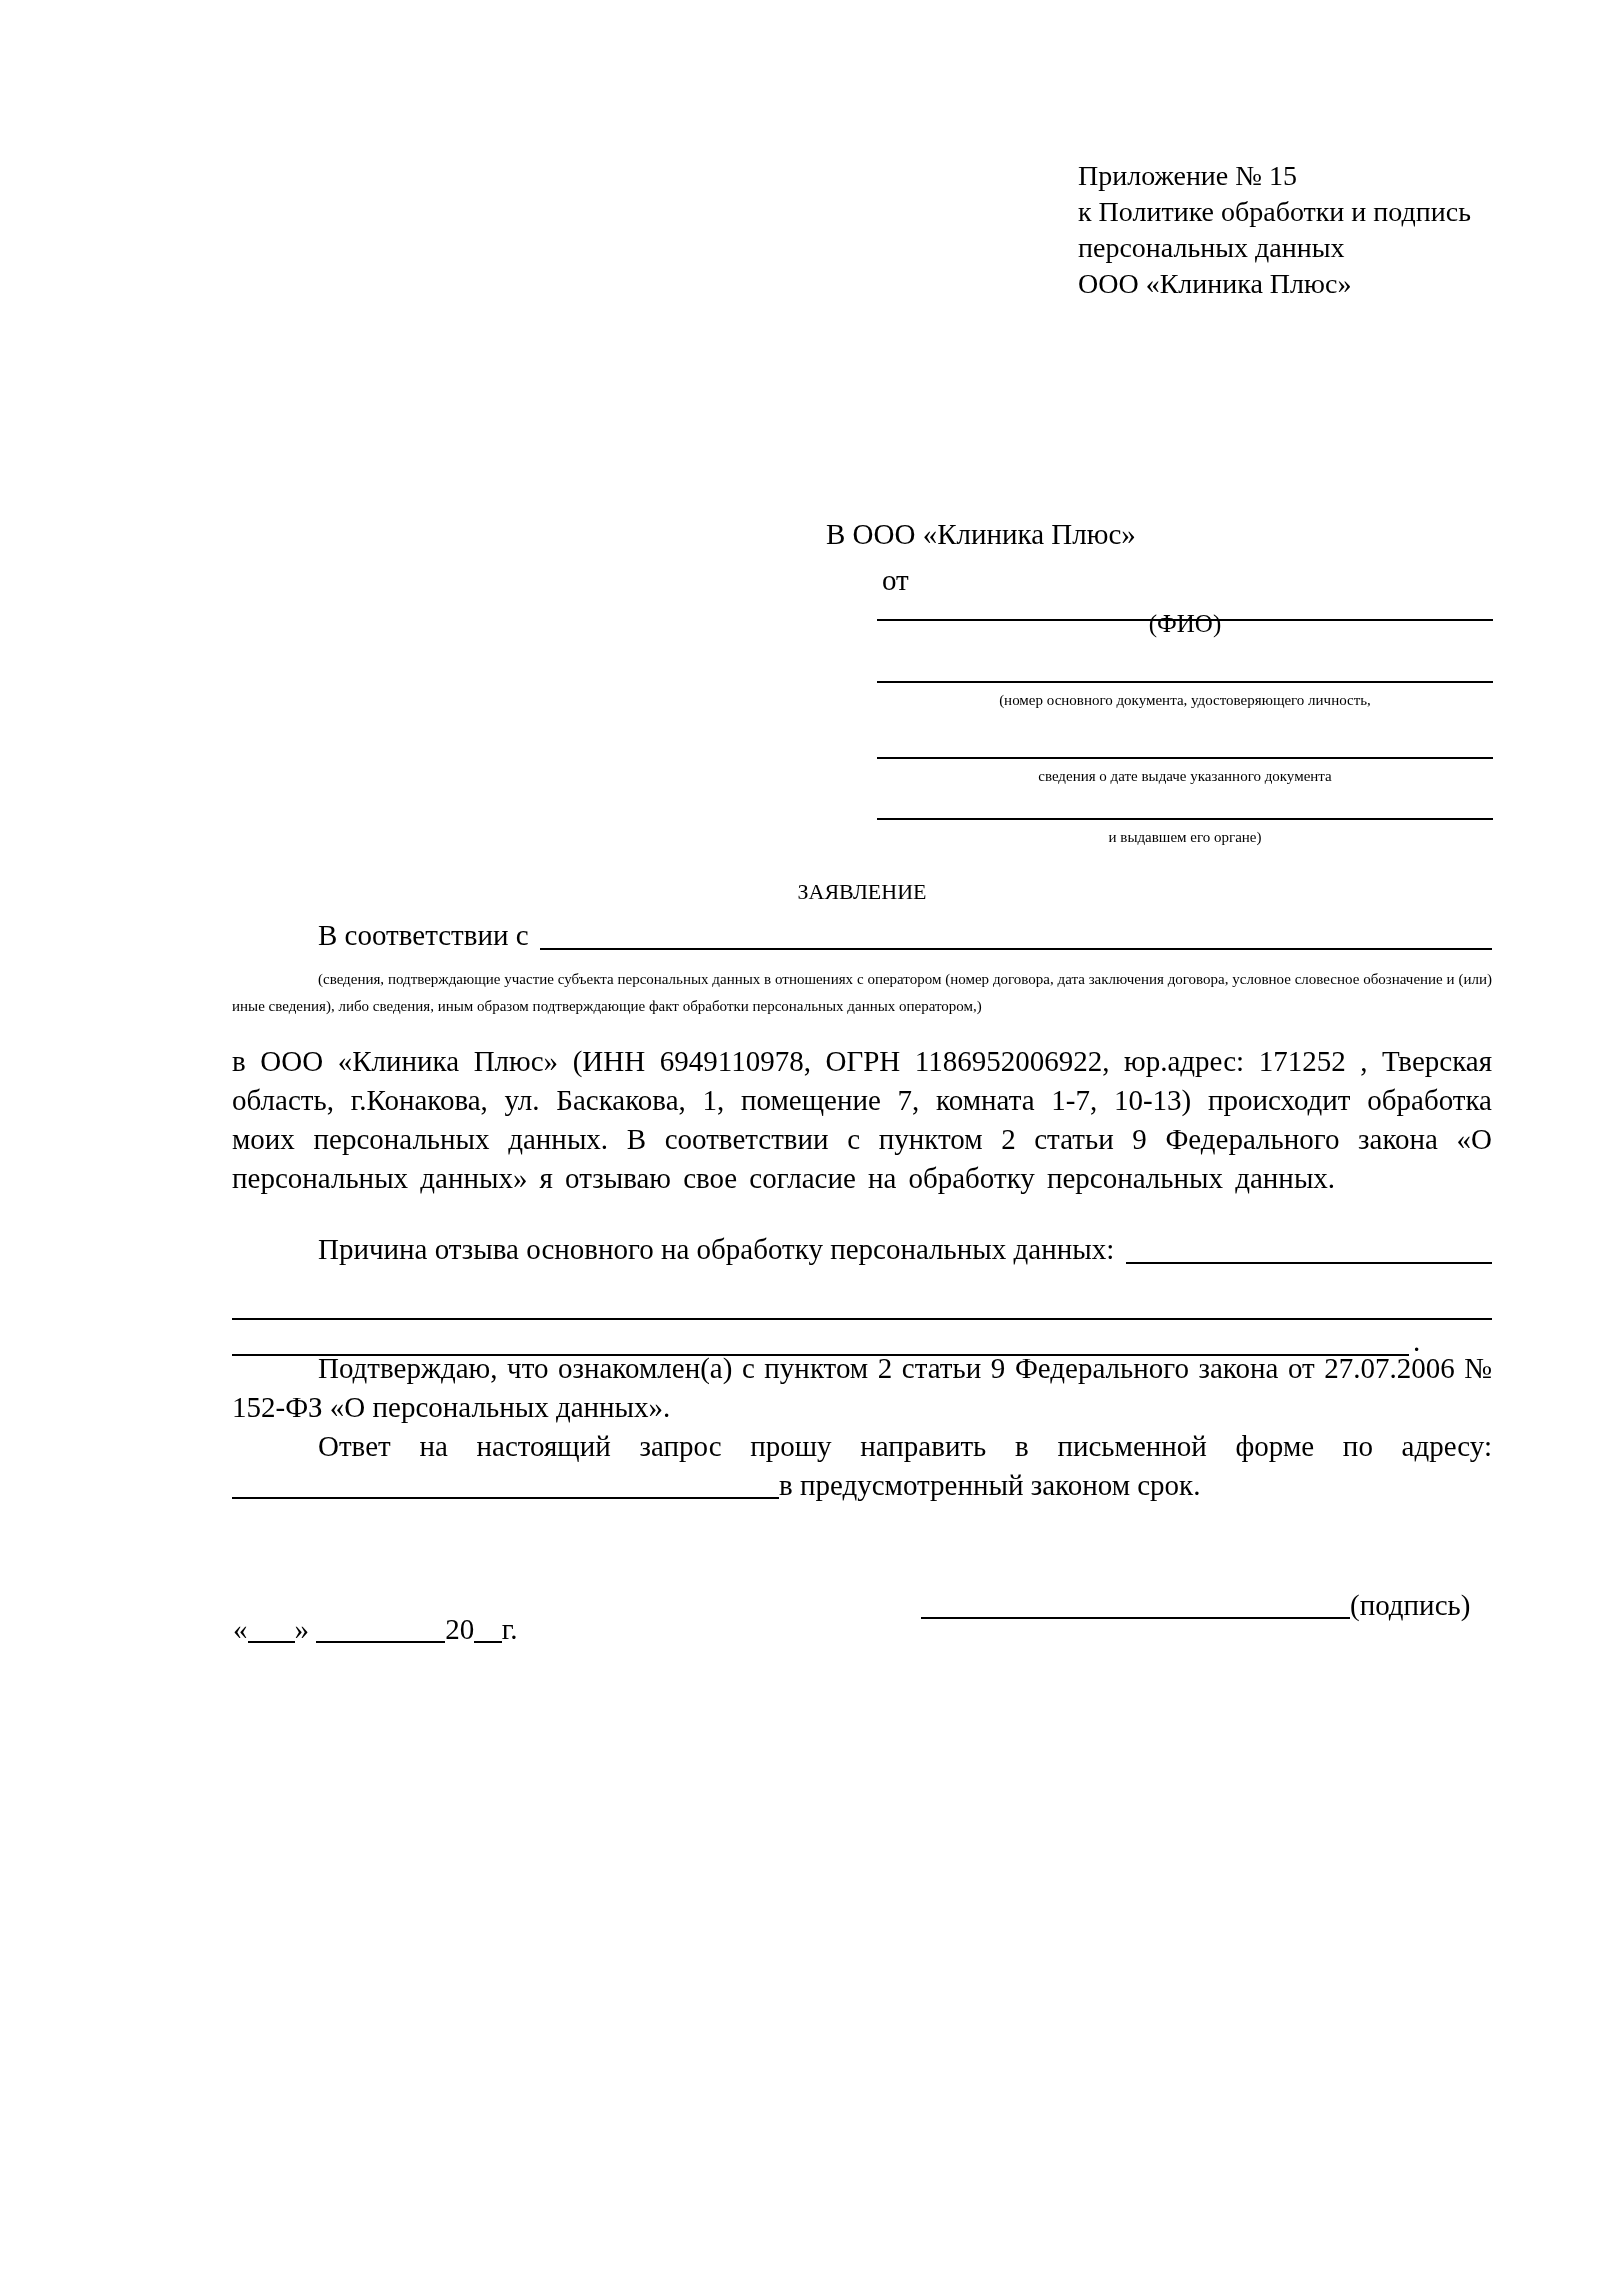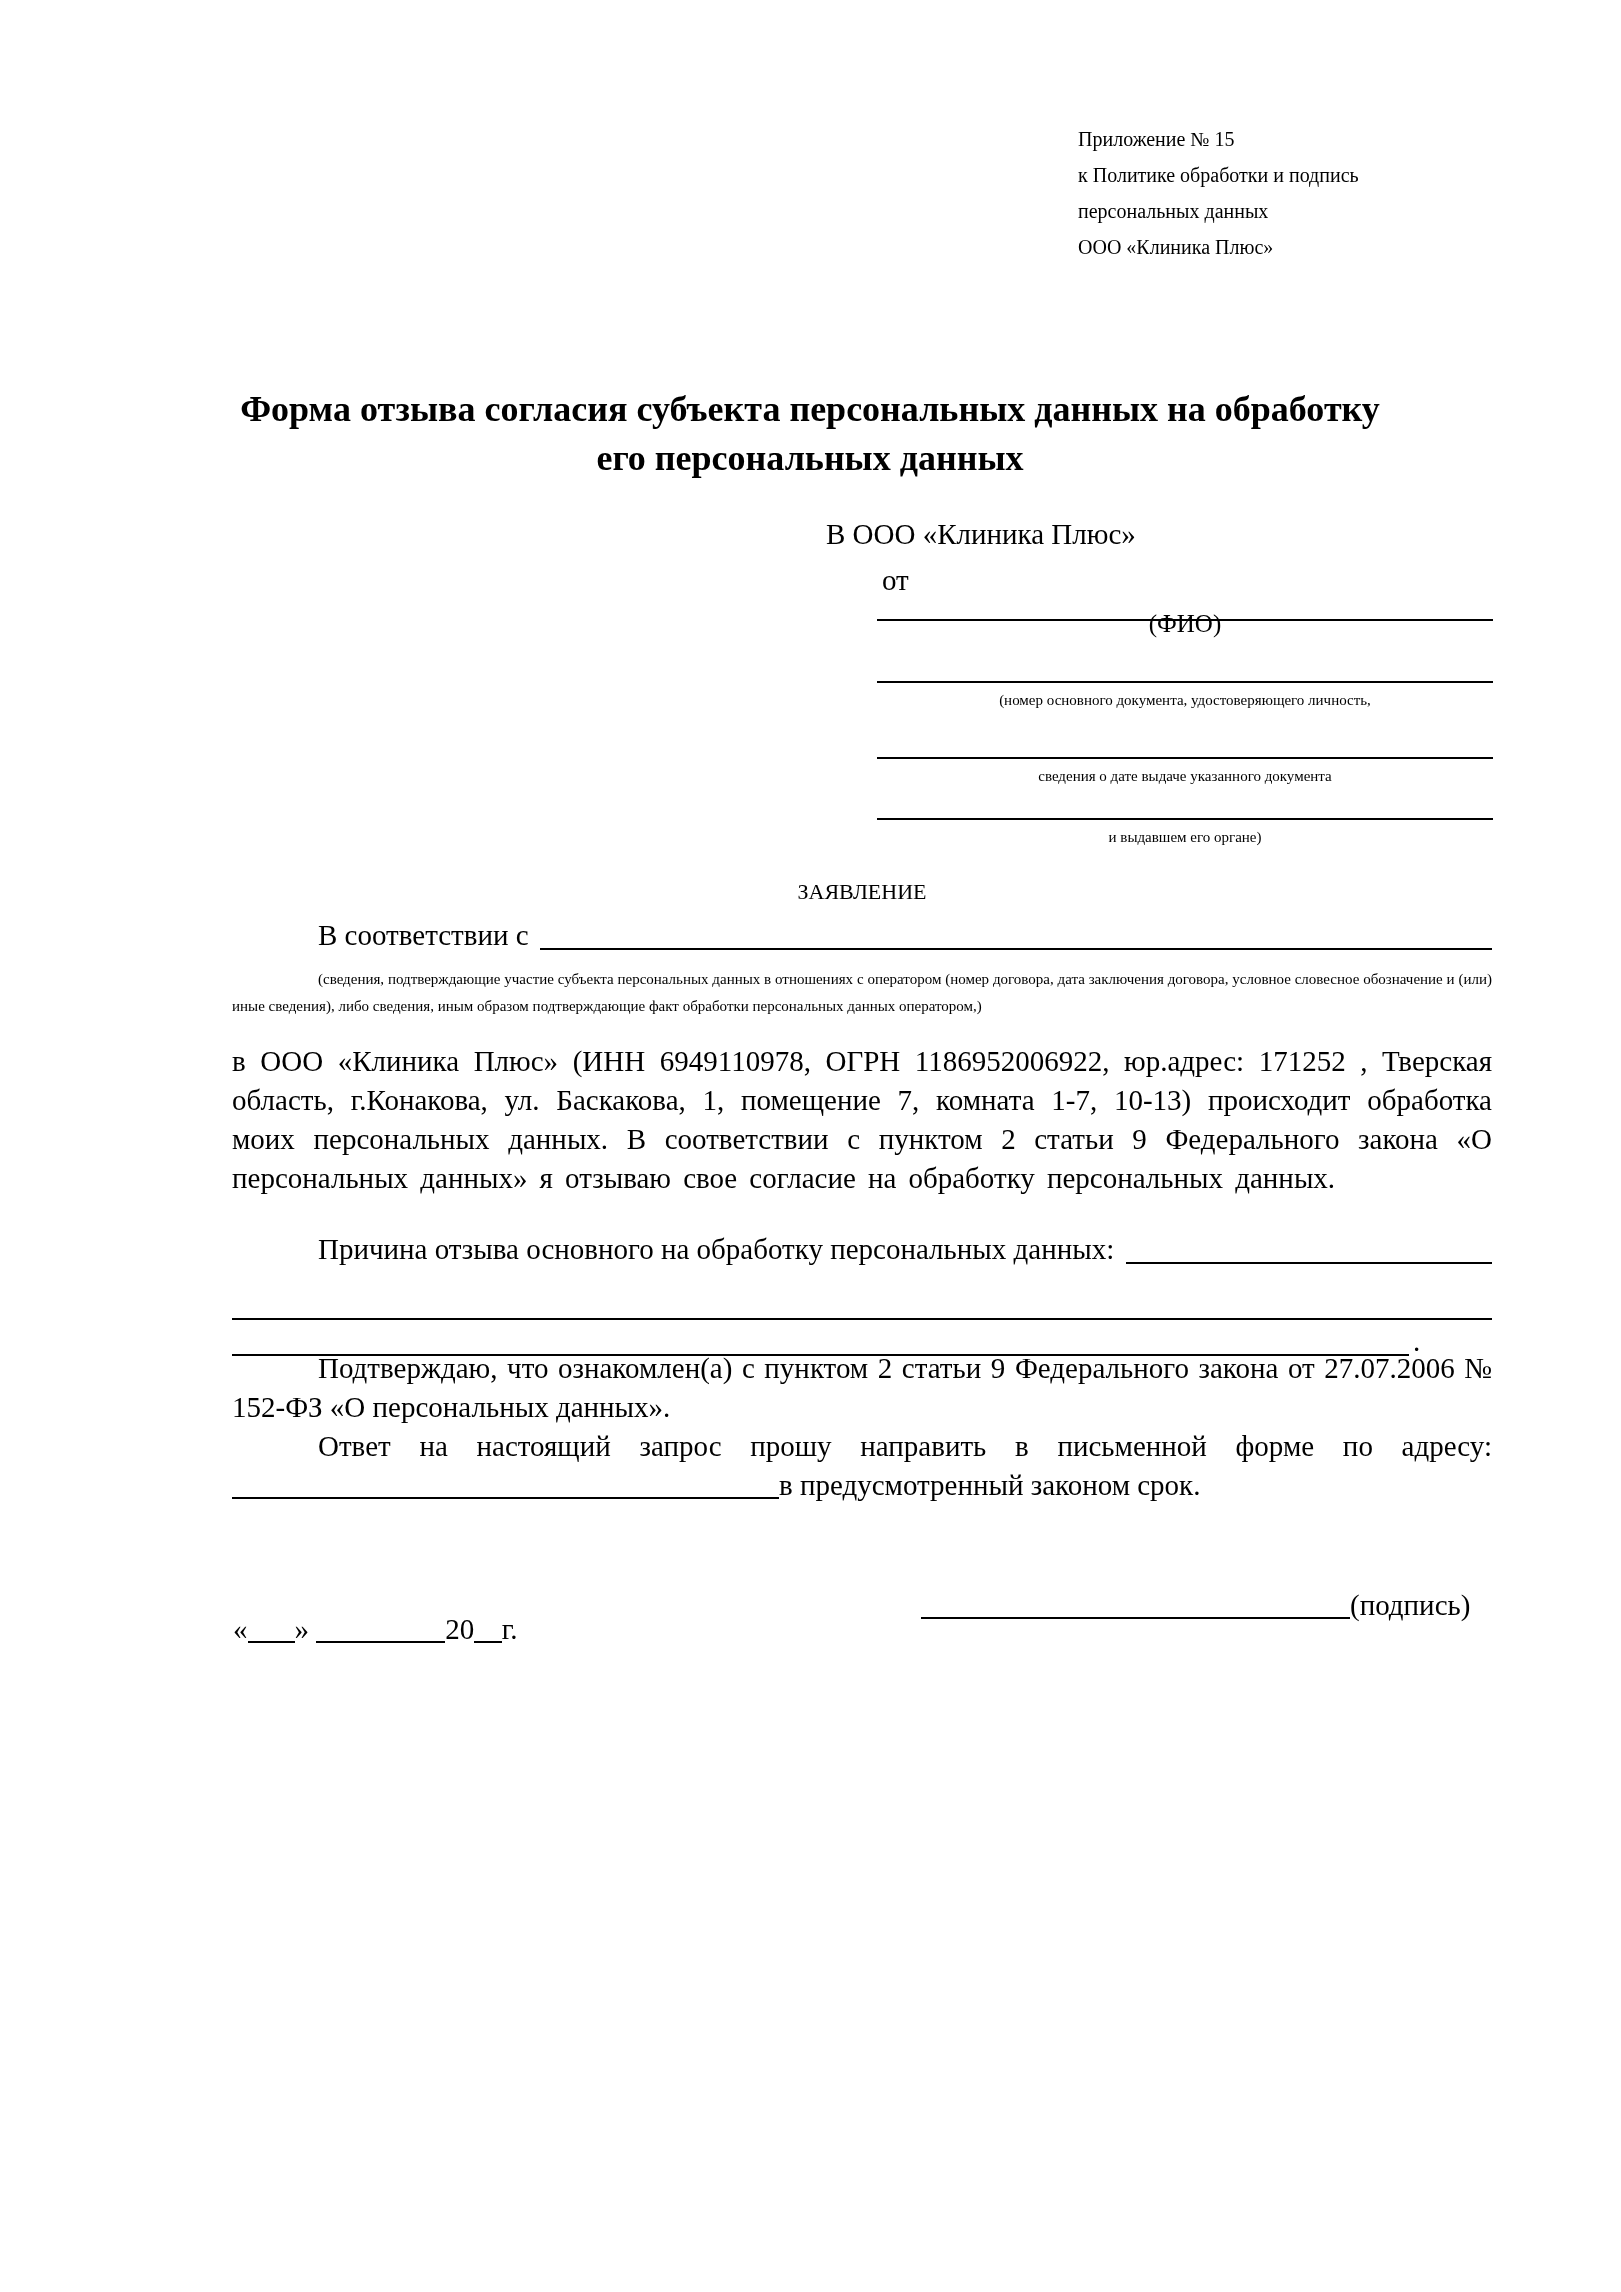--- a/index.html
+++ b/index.html
@@ -7,21 +7,21 @@
     position:relative;
     width:1621px;height:2293px;
     background:#ffffff;
     font-family:"Liberation Serif","DejaVu Serif",serif;
     color:#000;
     overflow:hidden;
   }
   .abs{position:absolute;}
   .body-text{font-size:29px;line-height:39px;}
   .small-text{font-size:15px;line-height:26.5px;}
-  .hdr-note{font-size:20px;line-height:36px;}
+  .hdr-note{font-size:28px;line-height:36px;margin-top:37px;}
   .title{font-size:36px;line-height:49px;font-weight:bold;text-align:center;}
   .heading{font-size:22px;line-height:39px;text-align:center;}
   .justify{text-align:justify;}
   .indent{text-indent:86px;}
   .wordsp{word-spacing:4.9px;}
   .line{position:absolute;height:0;border-top:2.9px solid #000;}
   .row{display:flex;}
   .row .label{white-space:nowrap;}
   .fill{flex:1 1 auto;border-bottom:2.9px solid #000;margin-bottom:4.9px;}
   .us{display:inline-block;height:0;border-top:2.9px solid #000;position:relative;top:3.9px;}
@@ -32,24 +32,20 @@
 
 <div class="page">
 
   <div class="abs hdr-note" style="left:1078px;top:121px;">
     <div>Приложение № 15</div>
     <div>к Политике обработки и подпись</div>
     <div>персональных данных</div>
     <div>ООО «Клиника Плюс»</div>
   </div>
 
-  <div class="abs title" style="left:222px;top:385px;width:1176px;">
-    <div>Форма отзыва согласия субъекта персональных данных на обработку</div>
-    <div>его персональных данных</div>
-  </div>
 
   <div class="abs body-text" style="left:826px;top:515px;">В ООО «Клиника Плюс»</div>
   <div class="abs body-text" style="left:882px;top:561px;">от</div>
 
   <div class="line" style="left:877px;top:619px;width:616px;"></div>
   <div class="cap" style="left:877px;top:610px;width:616px;font-size:25px;line-height:27.4px;">(ФИО)</div>
 
   <div class="line" style="left:877px;top:681px;width:616px;"></div>
   <div class="cap small-text" style="left:877px;top:687px;width:616px;">(номер основного документа, удостоверяющего личность,</div>
 

